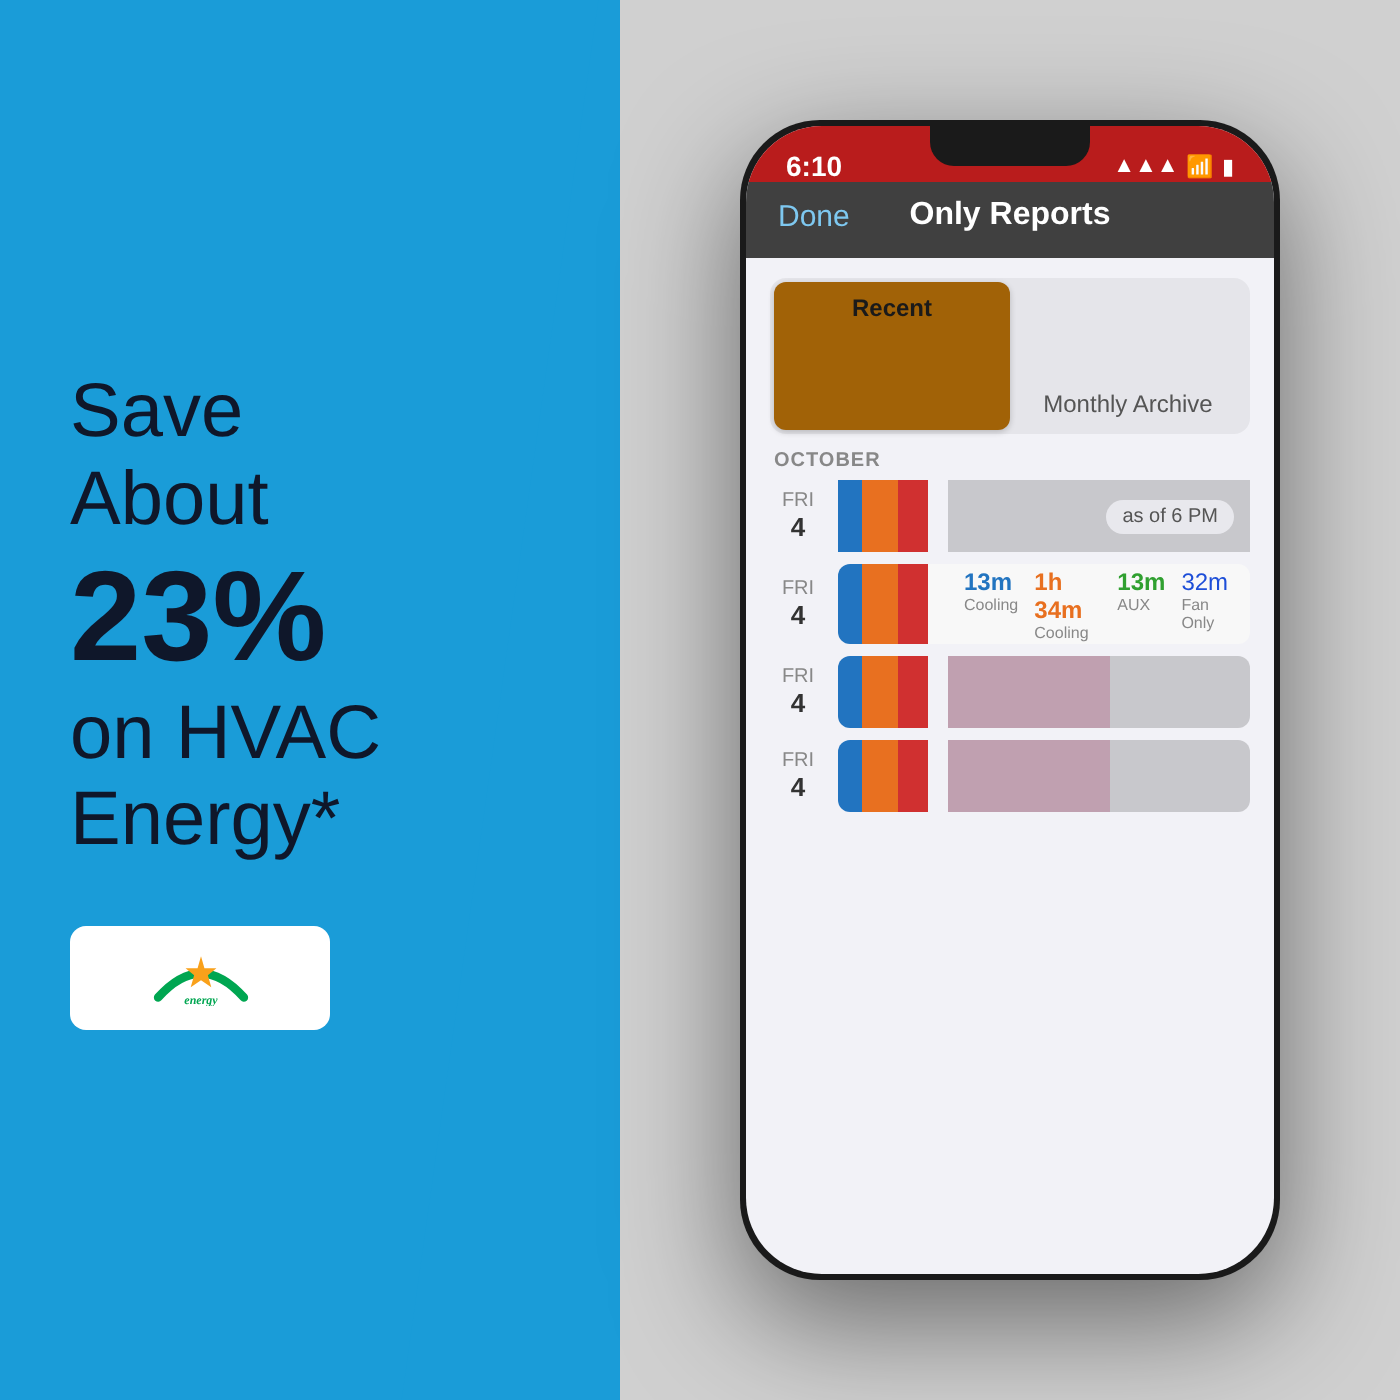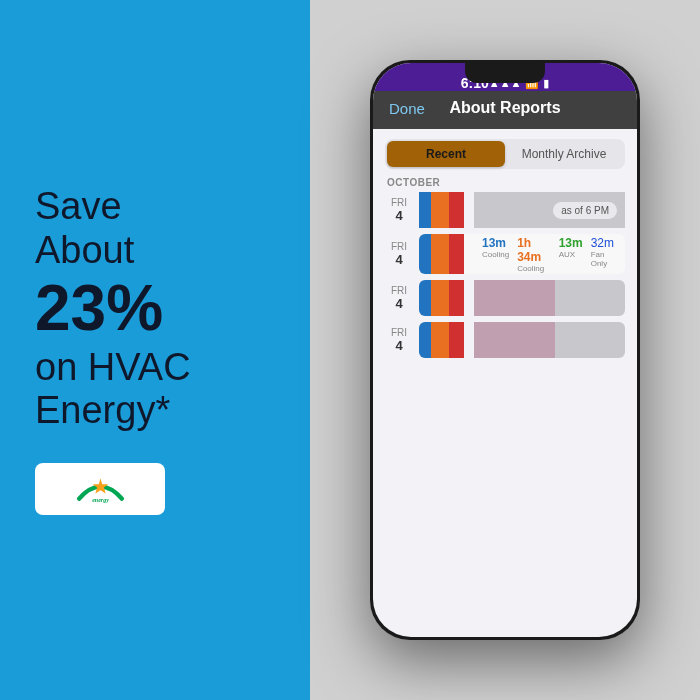--- a/index.html
+++ b/index.html
@@ -111,24 +111,24 @@
       height: 100%;
       background: #f2f2f7;
       border-radius: 38px;
       overflow: hidden;
       display: flex;
       flex-direction: column;
     }
 
     
     .status-bar {
-      background: #4c1d95;
+      background: #b91c1c;
       padding: 12px 20px 0;
       display: flex;
-      justify-content: center;
+      justify-content: space-between;
       align-items: center;
     }
 
     .status-time {
       color: white;
       font-size: 14px;
       font-weight: 600;
     }
 
     .status-icons {
@@ -198,20 +198,21 @@
 
     .segment-btn.active {
       background: #a16207;
       box-shadow: 0 1px 3px rgba(0,0,0,0.2);
       font-weight: 600;
       color: #1a1a1a;
     }
 
     .segment-btn.inactive {
       color: #555;
+      margin-top: 48px;
     }
 
     
     .content-area {
       flex: 1;
       overflow: hidden;
       padding: 8px 12px;
     }
 
     .section-label {
@@ -286,21 +287,21 @@
         <span class="status-time">6:10</span>
         <div class="status-icons">
           <span>▲▲▲</span>
           <span>📶</span>
           <span>▮</span>
         </div>
       </div>
 
       <div class="app-header">
         <span class="header-done">Done</span>
-        <span class="header-title">About Reports</span>
+        <span class="header-title">Only Reports</span>
       </div>
 
       <div class="segment-control">
         <div class="segment-btn active">Recent</div>
         <div class="segment-btn inactive">Monthly Archive</div>
       </div>
 
       <div class="content-area">
         <div class="section-label">OCTOBER</div>
 

